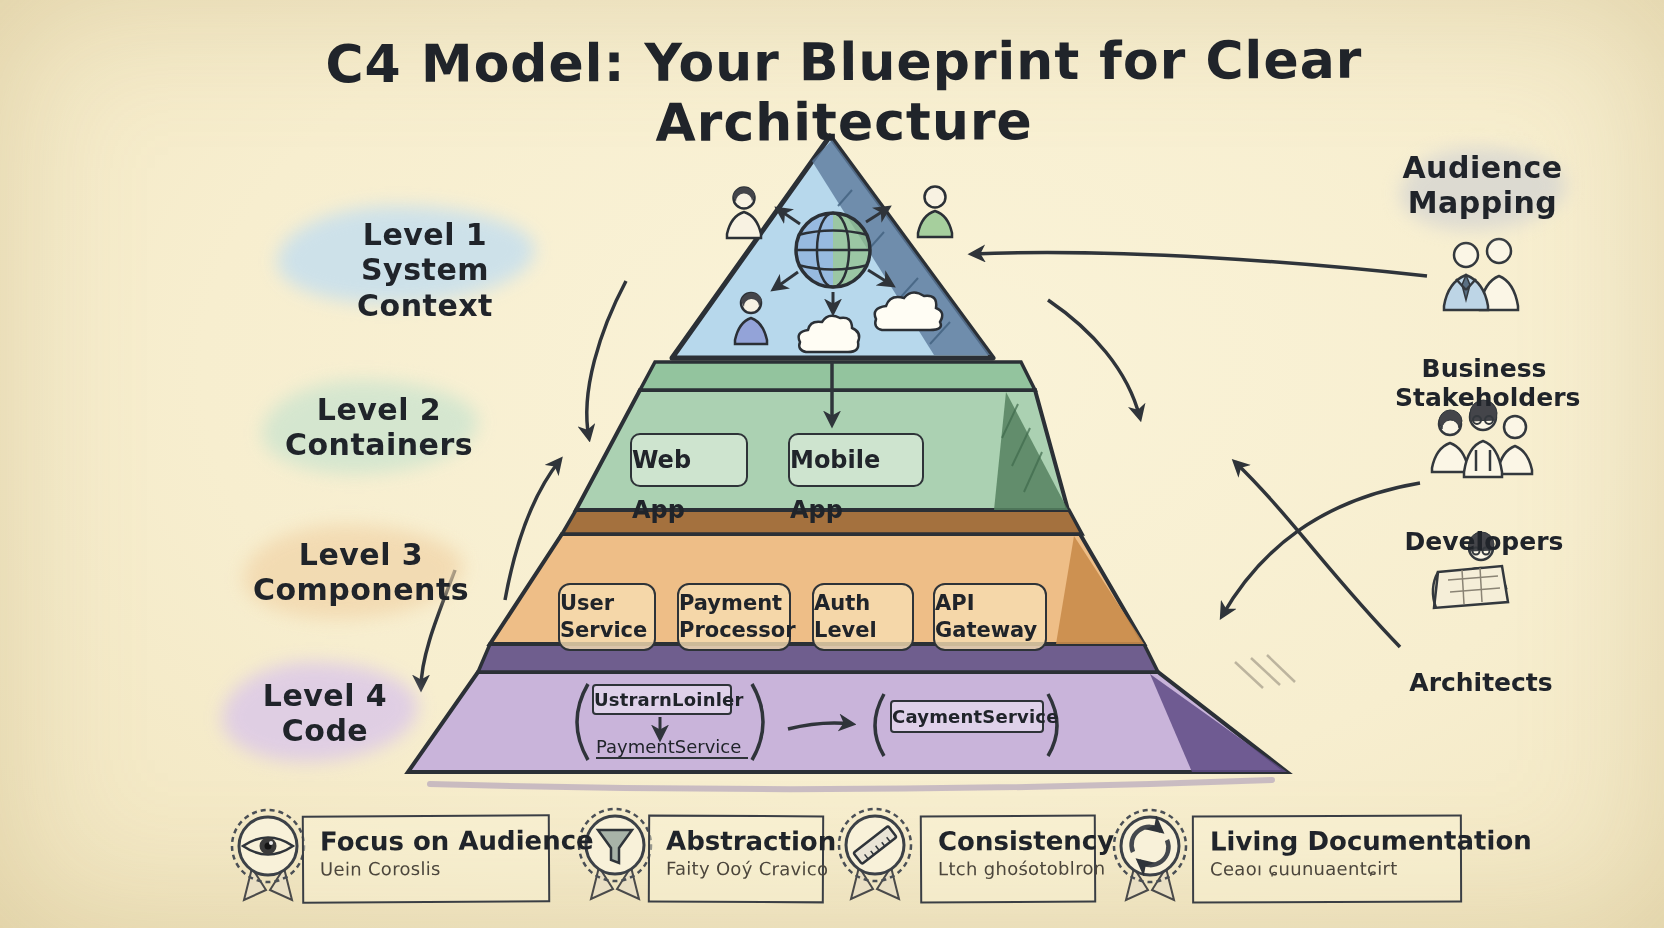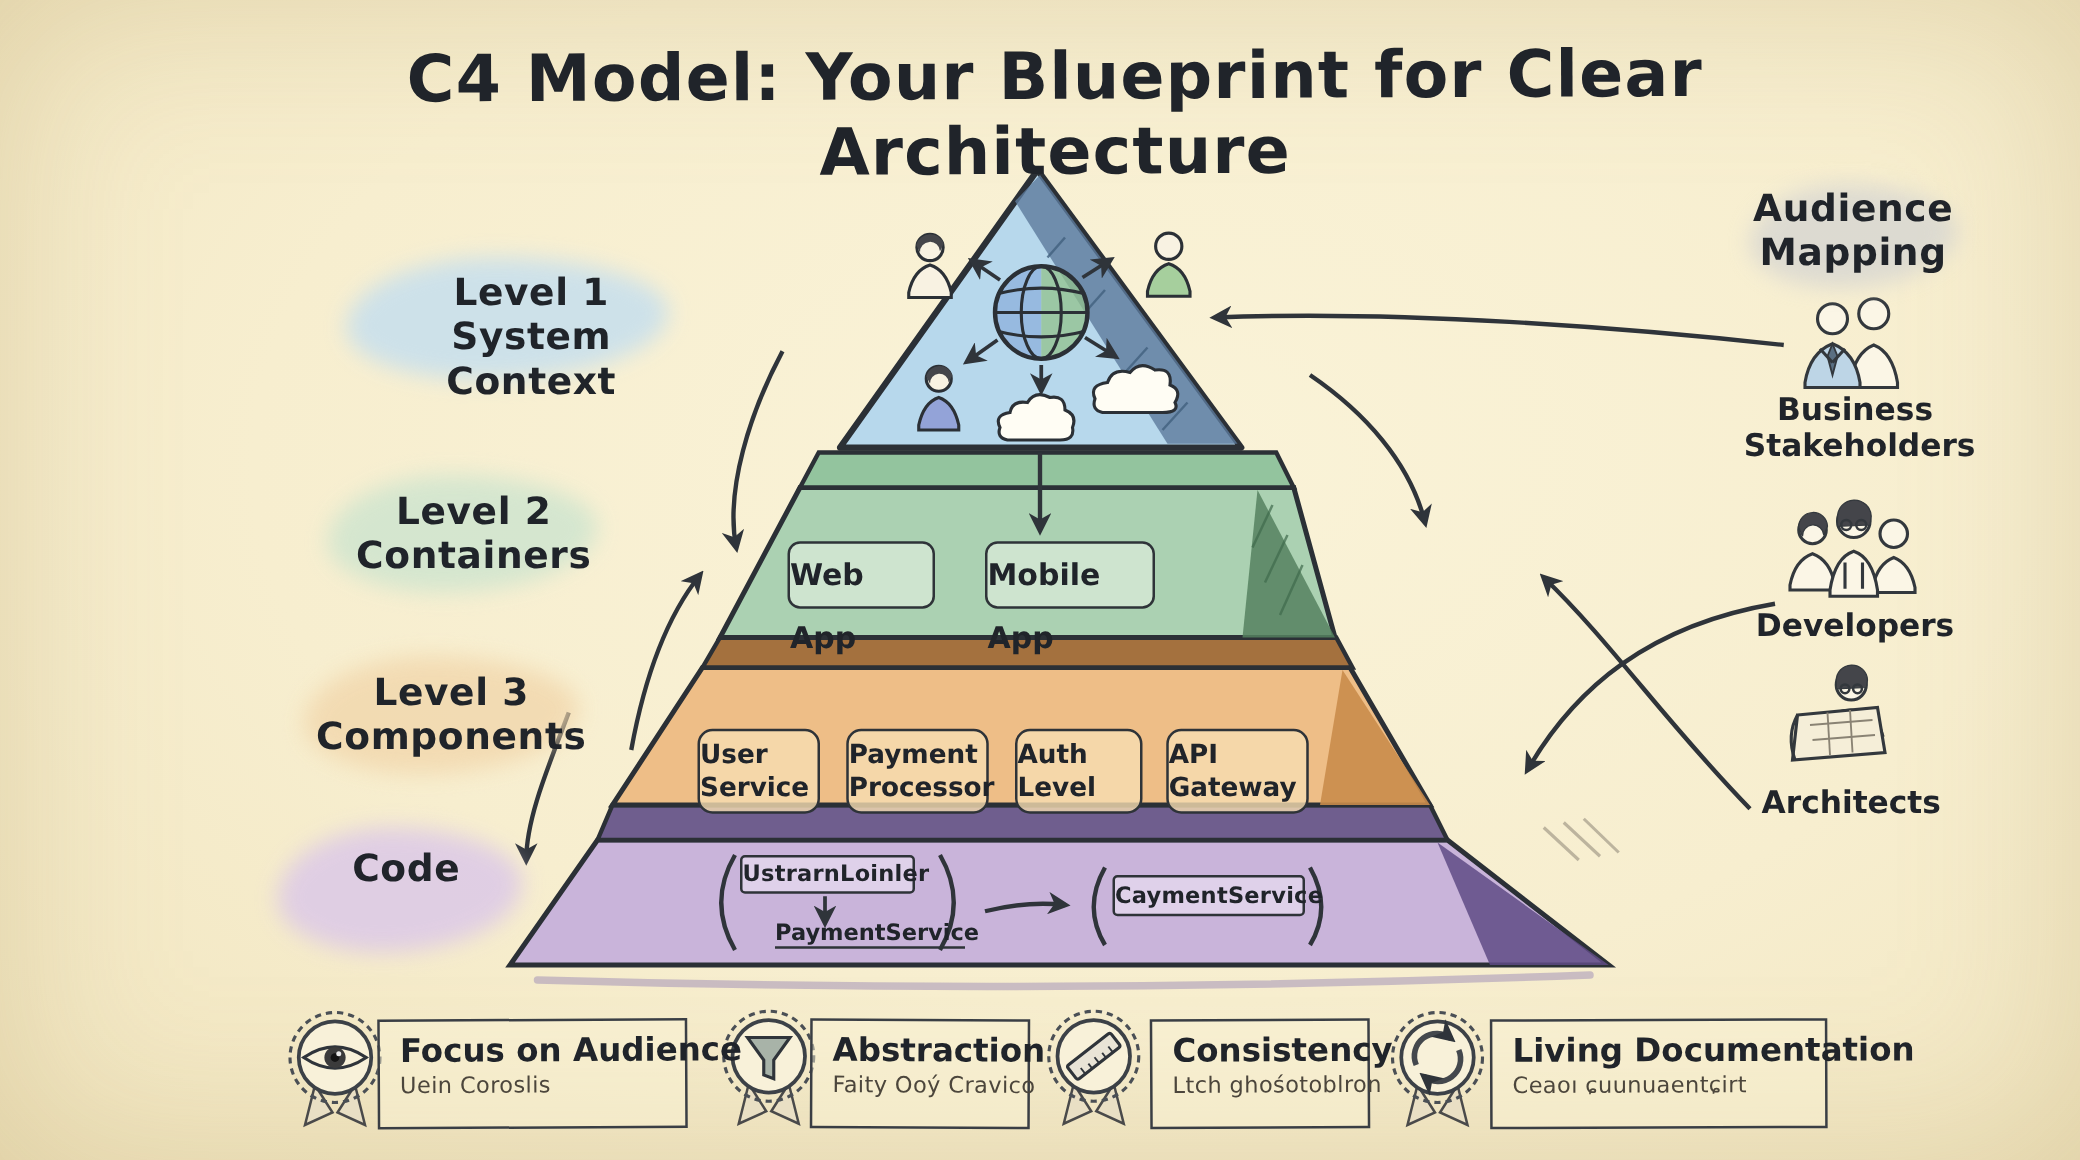--- a/index.html
+++ b/index.html
@@ -14,22 +14,22 @@
   .lvl-label{position:absolute;text-align:center;font-weight:700;font-size:30px;line-height:1.18;letter-spacing:.5px;}
   .title{
     position:absolute;left:180px;top:32px;width:1328px;text-align:center;
     font-size:52px;font-weight:700;letter-spacing:1px;transform:rotate(-.25deg);
   }
   .pbox{position:absolute;border:2.5px solid #2e3338;border-radius:10px;text-align:left;font-weight:700;}
   .l2box{background:rgba(211,232,211,.85);font-size:24px;height:50px;line-height:50px;}
   .l3box{background:rgba(246,221,178,.8);font-size:21px;line-height:27px;padding-top:5px;border-radius:12px;margin-top:27px;}
   .codebox{background:rgba(240,234,248,.55);border:2.5px solid #2e3338;border-radius:4px;
     position:absolute;text-align:center;font-size:18px;font-weight:700;letter-spacing:.2px;}
-  .codetext{position:absolute;text-align:right;font-size:18px;font-weight:700;border-bottom:2.5px solid #2e3338;margin-left:24px;}
-  .aud-label{position:absolute;text-align:center;font-weight:700;font-size:25px;line-height:1.15;}
+  .codetext{position:absolute;text-align:left;font-size:18px;font-weight:400;border-bottom:2.5px solid #2e3338;}
+  .aud-label{position:absolute;text-align:center;font-weight:700;font-size:25px;line-height:1.15;margin-top:41px;}
   .panel{position:absolute;border:2.5px solid #3a3e44;background:rgba(250,243,216,.45);height:84px;transform:rotate(-.3deg);}
   .panel .t{font-size:26px;font-weight:700;margin:9px 0 2px 16px;white-space:nowrap;}
   .panel .s{font-size:18px;color:#4c463c;margin-left:16px;white-space:nowrap;letter-spacing:.3px;}
 </style>
 </head>
 <body>
 
 <div class="canvas">
 
   <svg class="abs" style="left:0;top:0" width="1664" height="928" viewBox="0 0 1664 928">
@@ -250,20 +250,21 @@
   </div>
 
   <div class="blob" style="left:243px;top:525px;width:220px;height:94px;background:#f2d8ae"></div>
   <div class="lvl-label" style="left:230px;top:537px;width:262px">
     <div>Level 3</div>
     <div>Components</div>
   </div>
 
   <div class="blob" style="left:222px;top:662px;width:196px;height:100px;background:#dcc9e8"></div>
   <div class="lvl-label" style="left:194px;top:678px;width:262px">
+    <div>Level 4</div>
     <div>Code</div>
   </div>
 
   <div class="pbox l2box" style="left:630px;top:433px;width:114px">Web App</div>
   <div class="pbox l2box" style="left:788px;top:433px;width:132px">Mobile App</div>
 
   <div class="pbox l3box" style="left:558px;top:556px;width:94px;height:59px">User Service</div>
   <div class="pbox l3box" style="left:677px;top:556px;width:110px;height:59px">Payment Processor</div>
   <div class="pbox l3box" style="left:812px;top:556px;width:98px;height:59px">Auth Level</div>
   <div class="pbox l3box" style="left:933px;top:556px;width:110px;height:59px">API Gateway</div>

